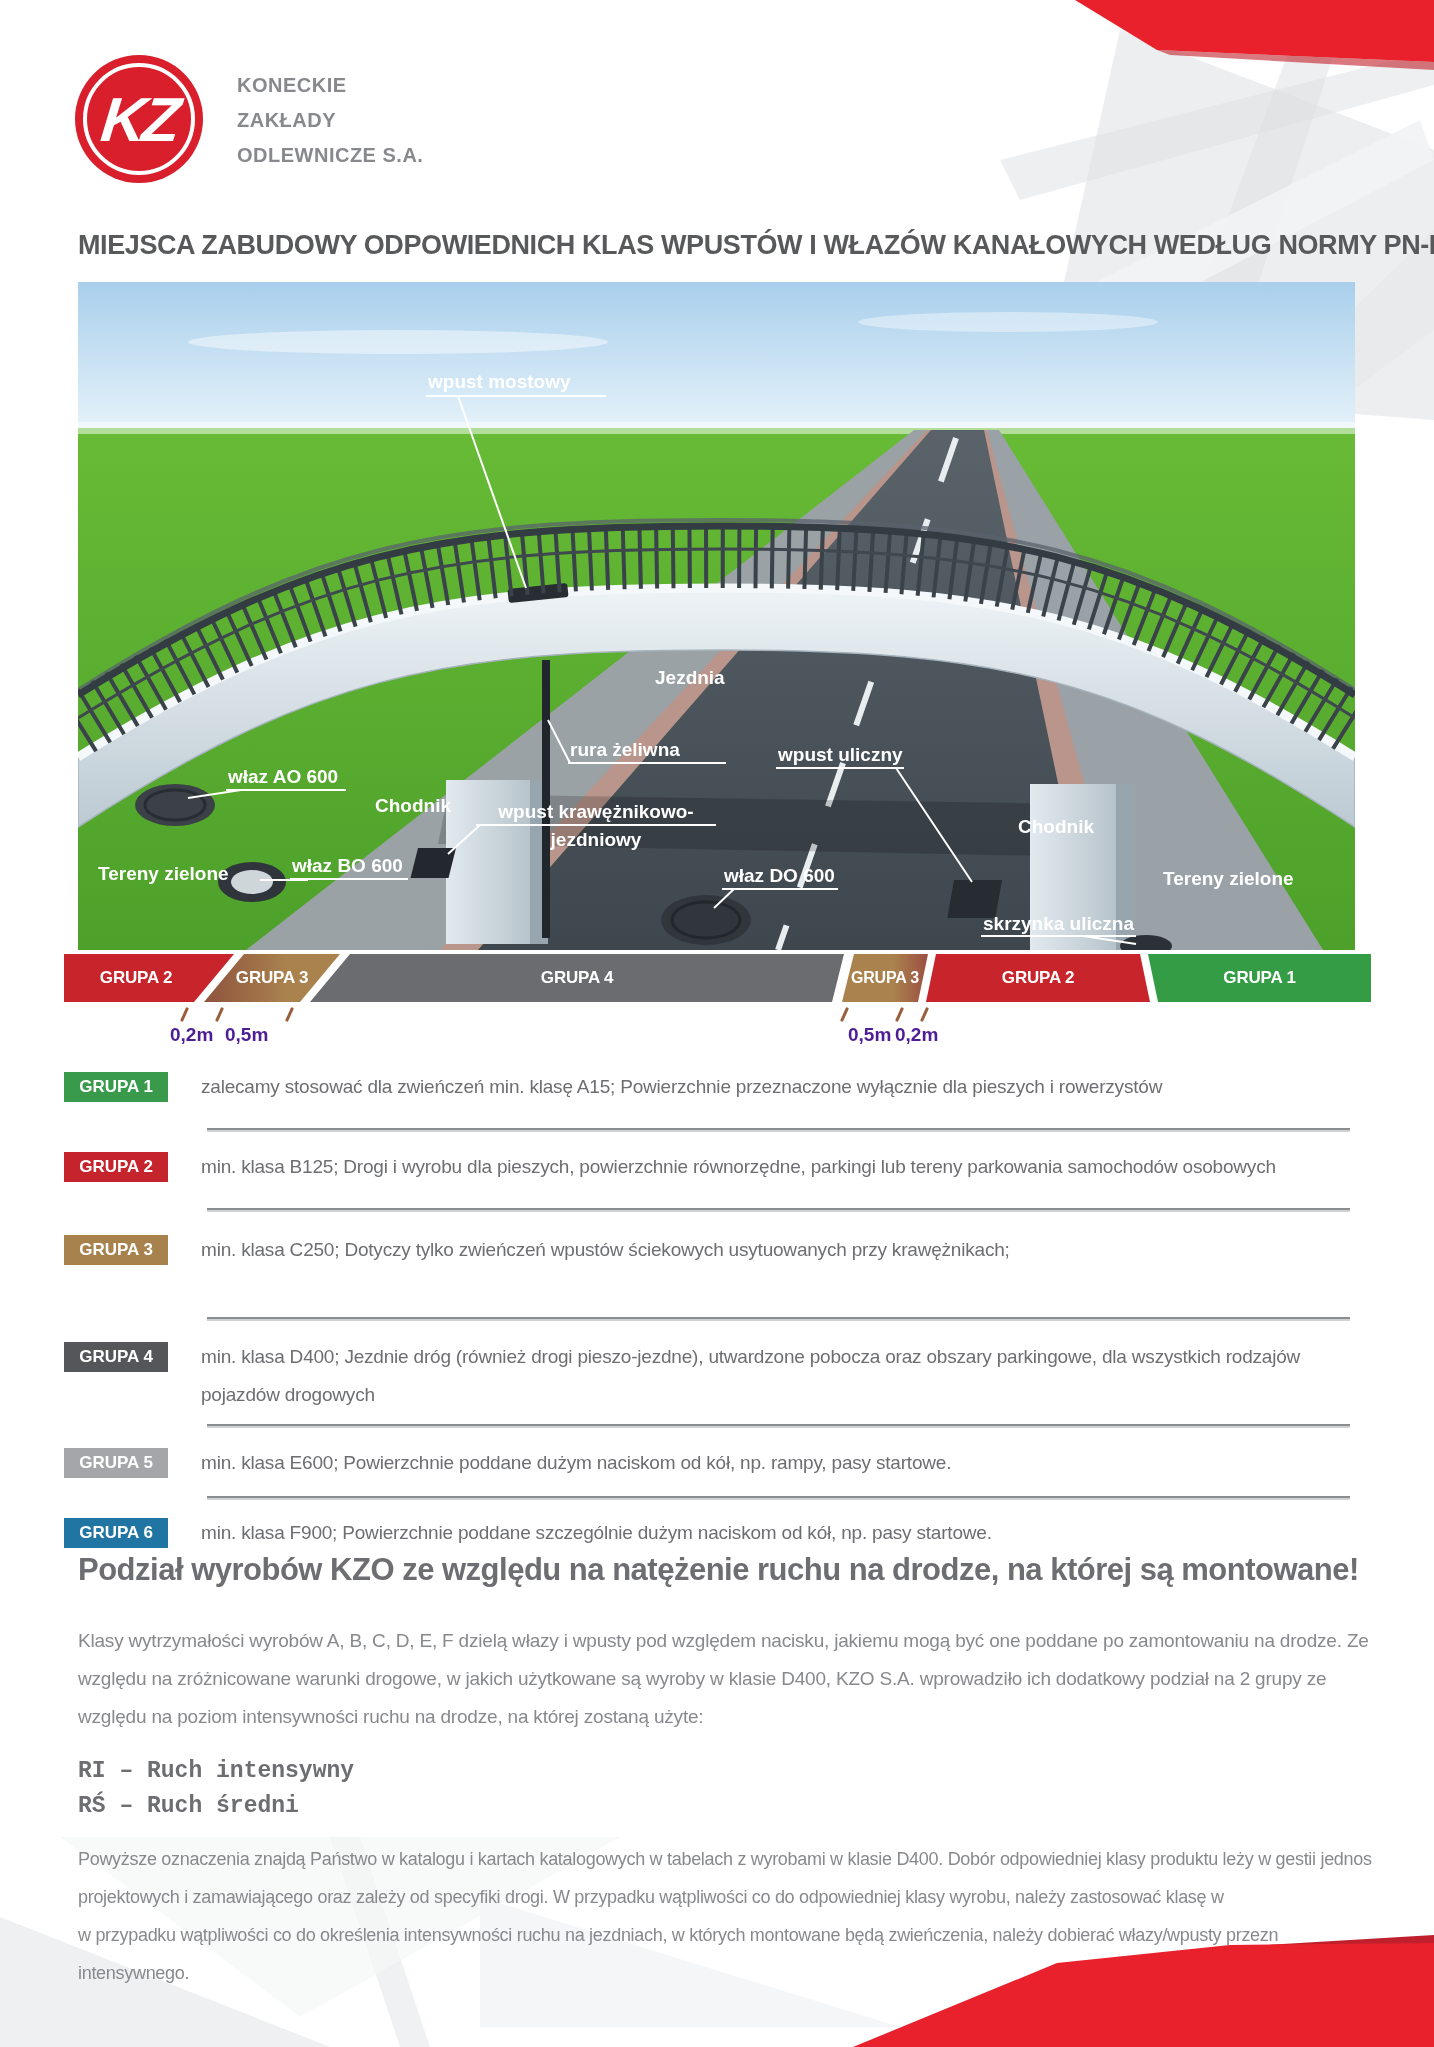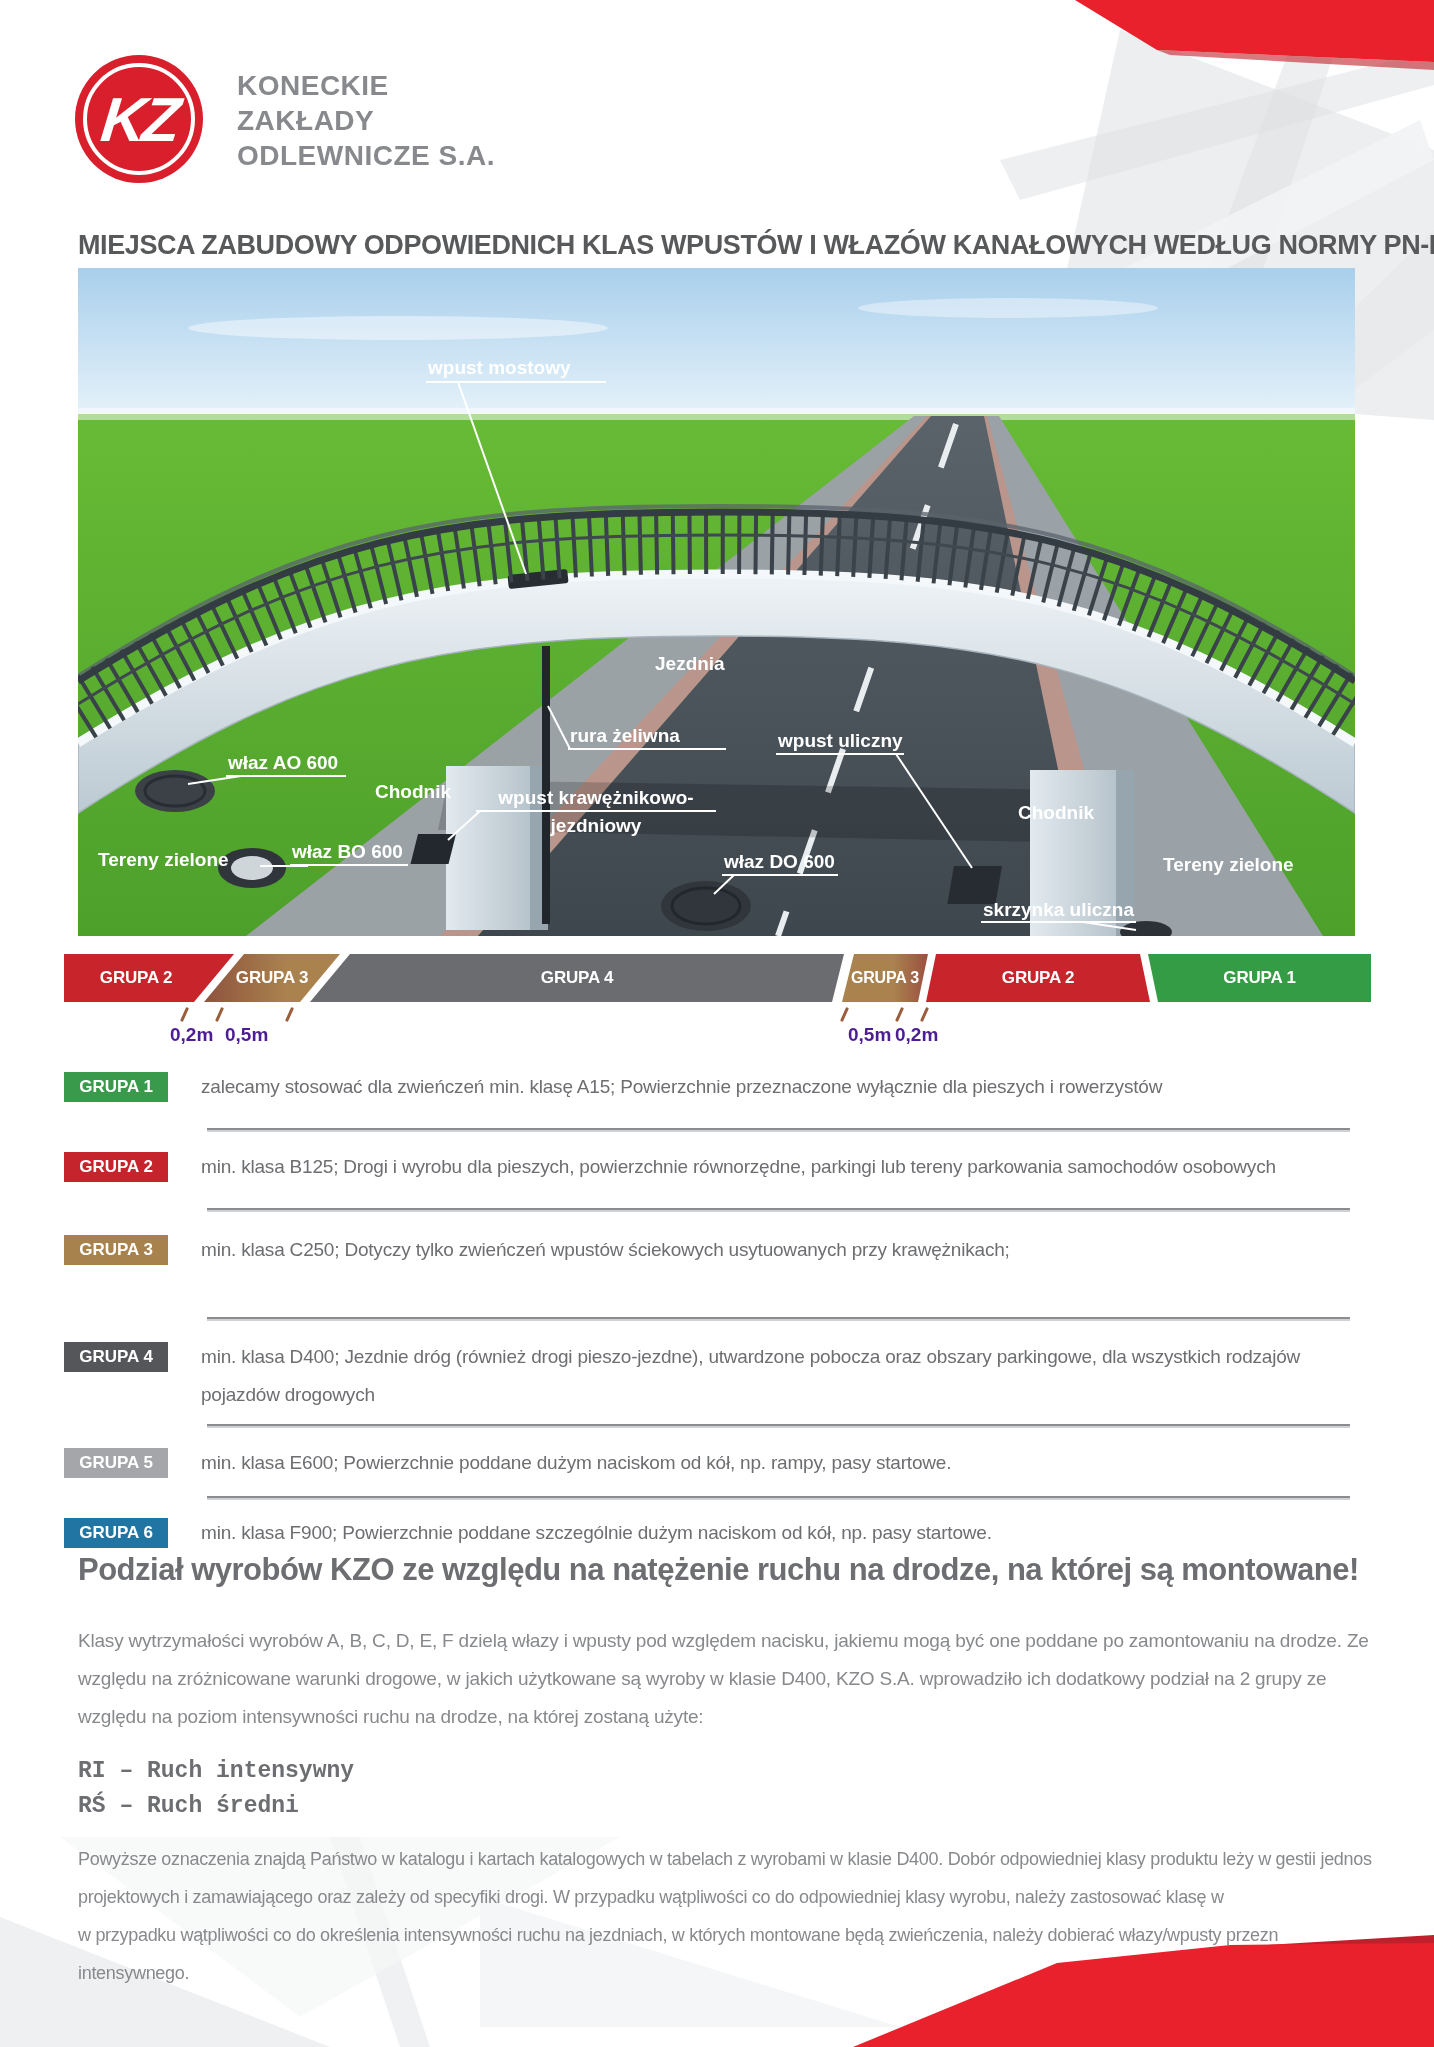--- a/index.html
+++ b/index.html
@@ -10,27 +10,27 @@
 
   
   #bg-top, #bg-bottom{pointer-events:none; z-index:0;}
   .content{z-index:1;}
 
   
   #logo-mark{left:75px; top:55px; width:128px; height:128px; background:#d91f2b; border-radius:50%;}
   #logo-ring{position:absolute; left:8px; top:8px; right:8px; bottom:8px; border:4px solid #ffffff; border-radius:50%;}
   #logo-kz{position:absolute; left:0; top:0; width:100%; height:100%; display:flex; align-items:center; justify-content:center;
            color:#ffffff; font-weight:bold; font-size:62px; letter-spacing:-4px; transform:skewX(-6deg); font-style:italic;}
-  #company{left:237px; top:68px; color:#87898c; font-weight:bold; font-size:28px; line-height:35px; letter-spacing:0.5px;}
+  #company{left:237px; top:68px; color:#87898c; font-weight:bold; font-size:20px; line-height:35px; letter-spacing:0.5px;}
 
   
   #page-title{left:78px; top:230px; width:1300px; color:#58595b; font-weight:bold; font-size:27px; letter-spacing:-0.4px; white-space:nowrap;}
 
   
-  #scene{left:78px; top:268px; width:1277px; height:668px; overflow:hidden;}
+  #scene{left:78px; top:282px; width:1277px; height:668px; overflow:hidden;}
   #scene svg{display:block;}
   .scene-label{fill:#ffffff; font-weight:bold; font-size:19px;}
   .leader{stroke:#ffffff; stroke-width:2; fill:none;}
 
   
   #scale-bar{left:64px; top:954px; width:1307px; height:48px;}
   .seg{position:absolute; top:0; height:48px; display:flex; align-items:center; justify-content:center;
        color:#ffffff; font-weight:bold; font-size:17px; letter-spacing:-0.2px;}
   .seg:nth-of-type(1){left:0; width:170px; clip-path:polygon(0 0,170px 0,130px 48px,0 48px); padding-right:26px; box-sizing:border-box;}
   .seg:nth-of-type(2){left:140px; width:136px; clip-path:polygon(40px 0,136px 0,96px 48px,0 48px);

